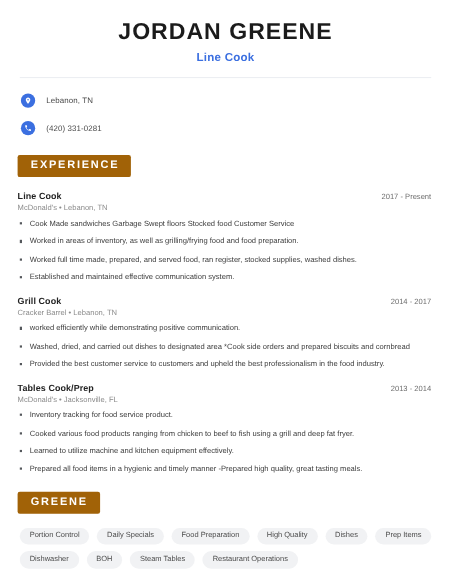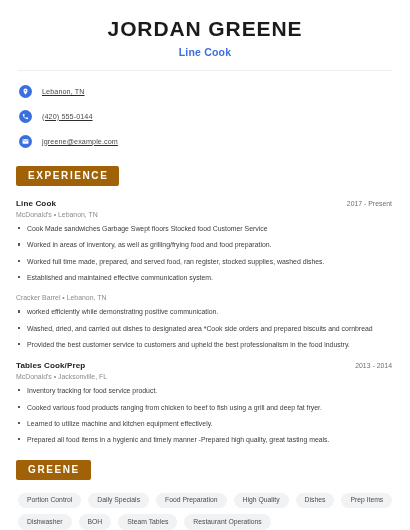--- a/index.html
+++ b/index.html
@@ -49,21 +49,20 @@
     margin: 12px 2px 0 2px;
     border: 0;
     border-top: 1px solid #eceef2;
     height: 0;
   }
 
   
   .contact {
     margin-top: 10px;
     padding-left: 3px;
-    text-decoration: underline;
   }
   .contact-row {
     display: flex;
     align-items: center;
     height: 20px;
     margin-bottom: 5px;
   }
   .c-icon {
     width: 13px;
     height: 13px;
@@ -184,29 +183,21 @@
           </svg>
       </span>
       <span class="c-text">Lebanon, TN</span>
     </div>
     <div class="contact-row">
       <span class="c-icon">
         <svg width="7" height="7" viewBox="0 0 24 24" fill="#ffffff">
             <path d="M6.6 10.8c1.4 2.8 3.8 5.1 6.6 6.6l2.2-2.2c.3-.3.7-.4 1-.2 1.2.4 2.4.6 3.6.6.6 0 1 .4 1 1V20c0 .6-.4 1-1 1C10.6 21 3 13.4 3 4c0-.6.4-1 1-1h3.5c.6 0 1 .4 1 1 0 1.3.2 2.5.6 3.6.1.4 0 .8-.2 1.1l-2.3 2.1z"></path>
           </svg>
       </span>
-      <span class="c-text">(420) 555-0144</span>
-    </div>
-    <div class="contact-row">
-      <span class="c-icon">
-        <svg width="7" height="7" viewBox="0 0 24 24" fill="#ffffff">
-            <path d="M20 4H4c-1.1 0-2 .9-2 2v12c0 1.1.9 2 2 2h16c1.1 0 2-.9 2-2V6c0-1.1-.9-2-2-2zm0 4.2-8 5-8-5V6l8 5 8-5v2.2z"></path>
-          </svg>
-      </span>
-      <span class="c-text">jgreene@example.com</span>
+      <span class="c-text">(420) 331-0281</span>
     </div>
   </div>
 
   <div class="section">
     <span class="sec-badge">EXPERIENCE</span>
 
     <div class="job">
       <div class="job-head">
         <span class="job-role">Line Cook</span>
         <span class="job-dates">2017 - Present</span>
@@ -214,20 +205,24 @@
       <div class="job-meta">McDonald's • Lebanon, TN</div>
       <ul class="bullets">
         <li>Cook Made sandwiches Garbage Swept floors Stocked food Customer Service</li>
         <li>Worked in areas of inventory, as well as grilling/frying food and food preparation.</li>
         <li>Worked full time made, prepared, and served food, ran register, stocked supplies, washed dishes.</li>
         <li>Established and maintained effective communication system.</li>
       </ul>
     </div>
 
     <div class="job">
+      <div class="job-head">
+        <span class="job-role">Grill Cook</span>
+        <span class="job-dates">2014 - 2017</span>
+      </div>
       <div class="job-meta">Cracker Barrel • Lebanon, TN</div>
       <ul class="bullets">
         <li>worked efficiently while demonstrating positive communication.</li>
         <li>Washed, dried, and carried out dishes to designated area *Cook side orders and prepared biscuits and cornbread</li>
         <li>Provided the best customer service to customers and upheld the best professionalism in the food industry.</li>
       </ul>
     </div>
 
     <div class="job">
       <div class="job-head">

